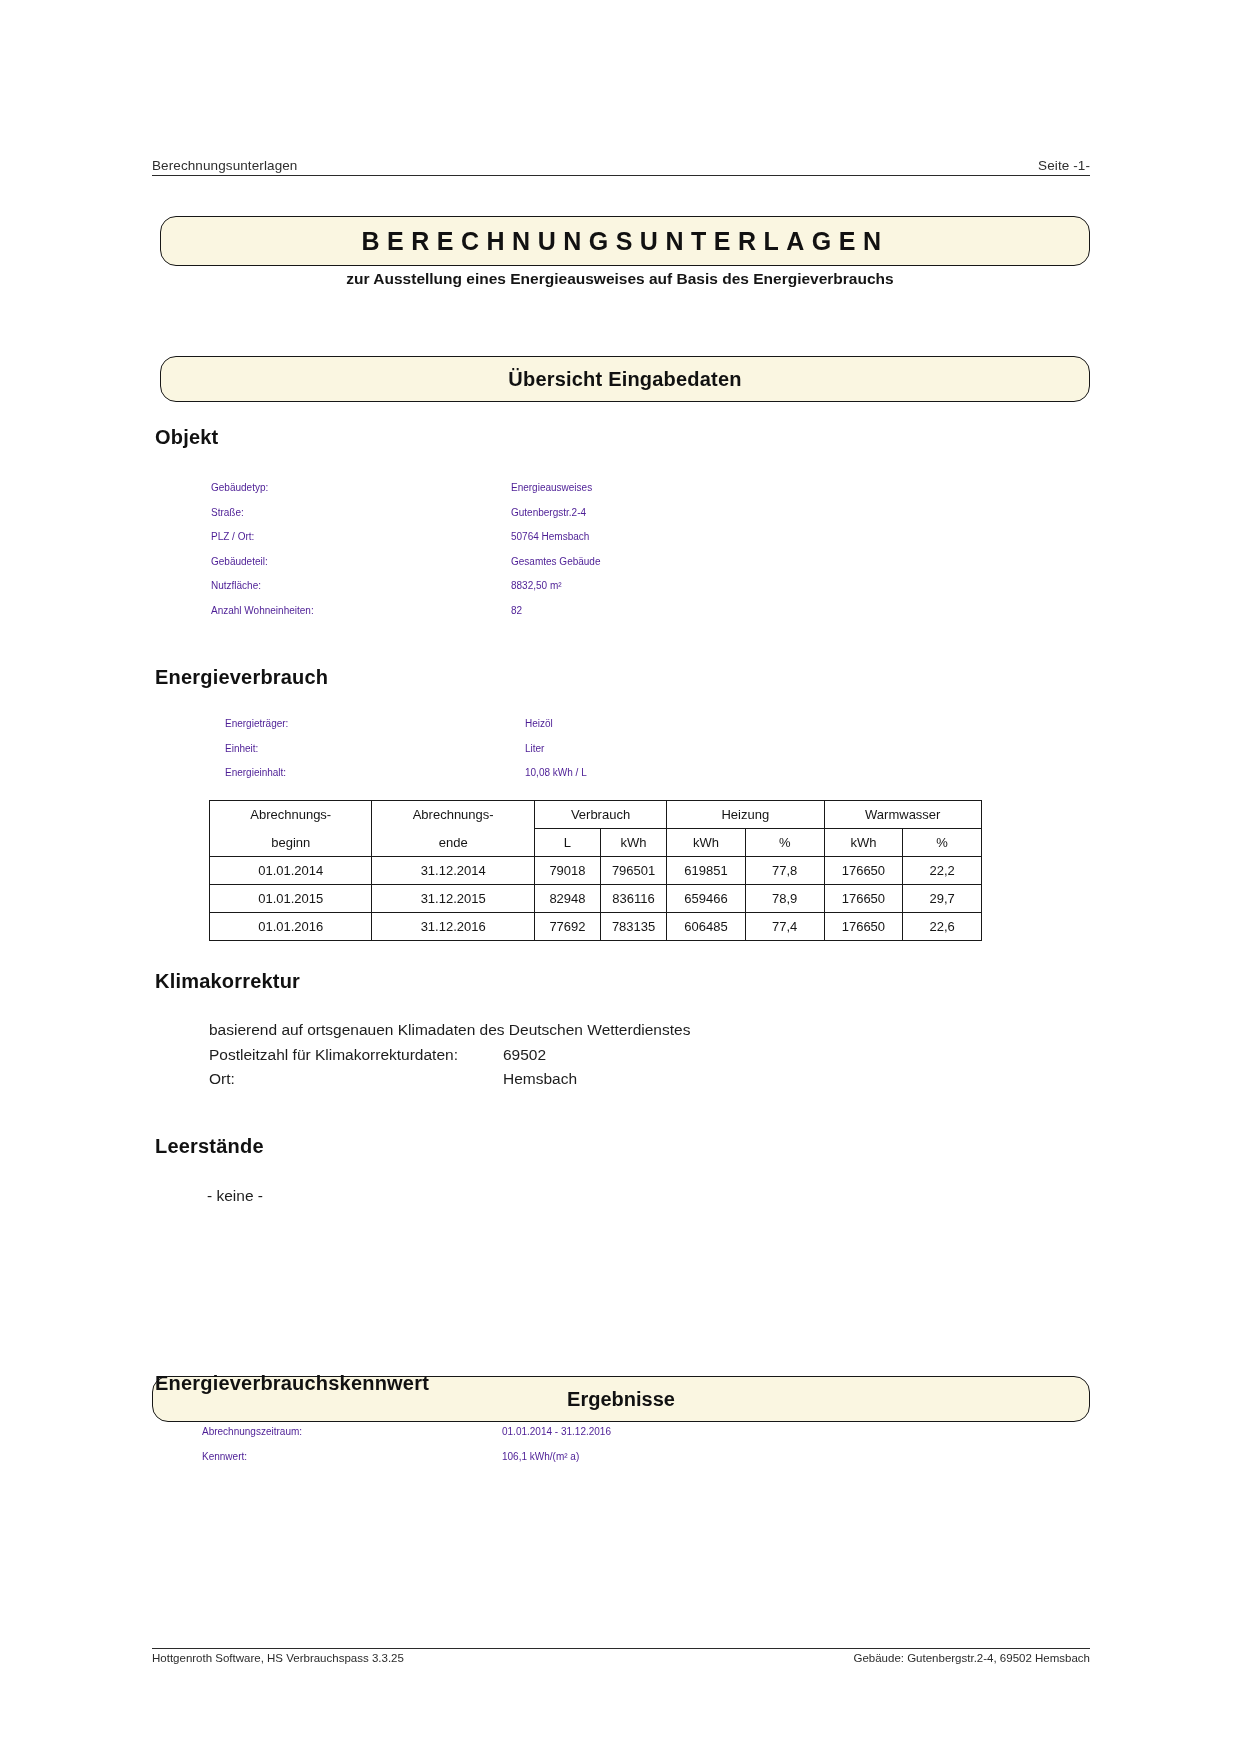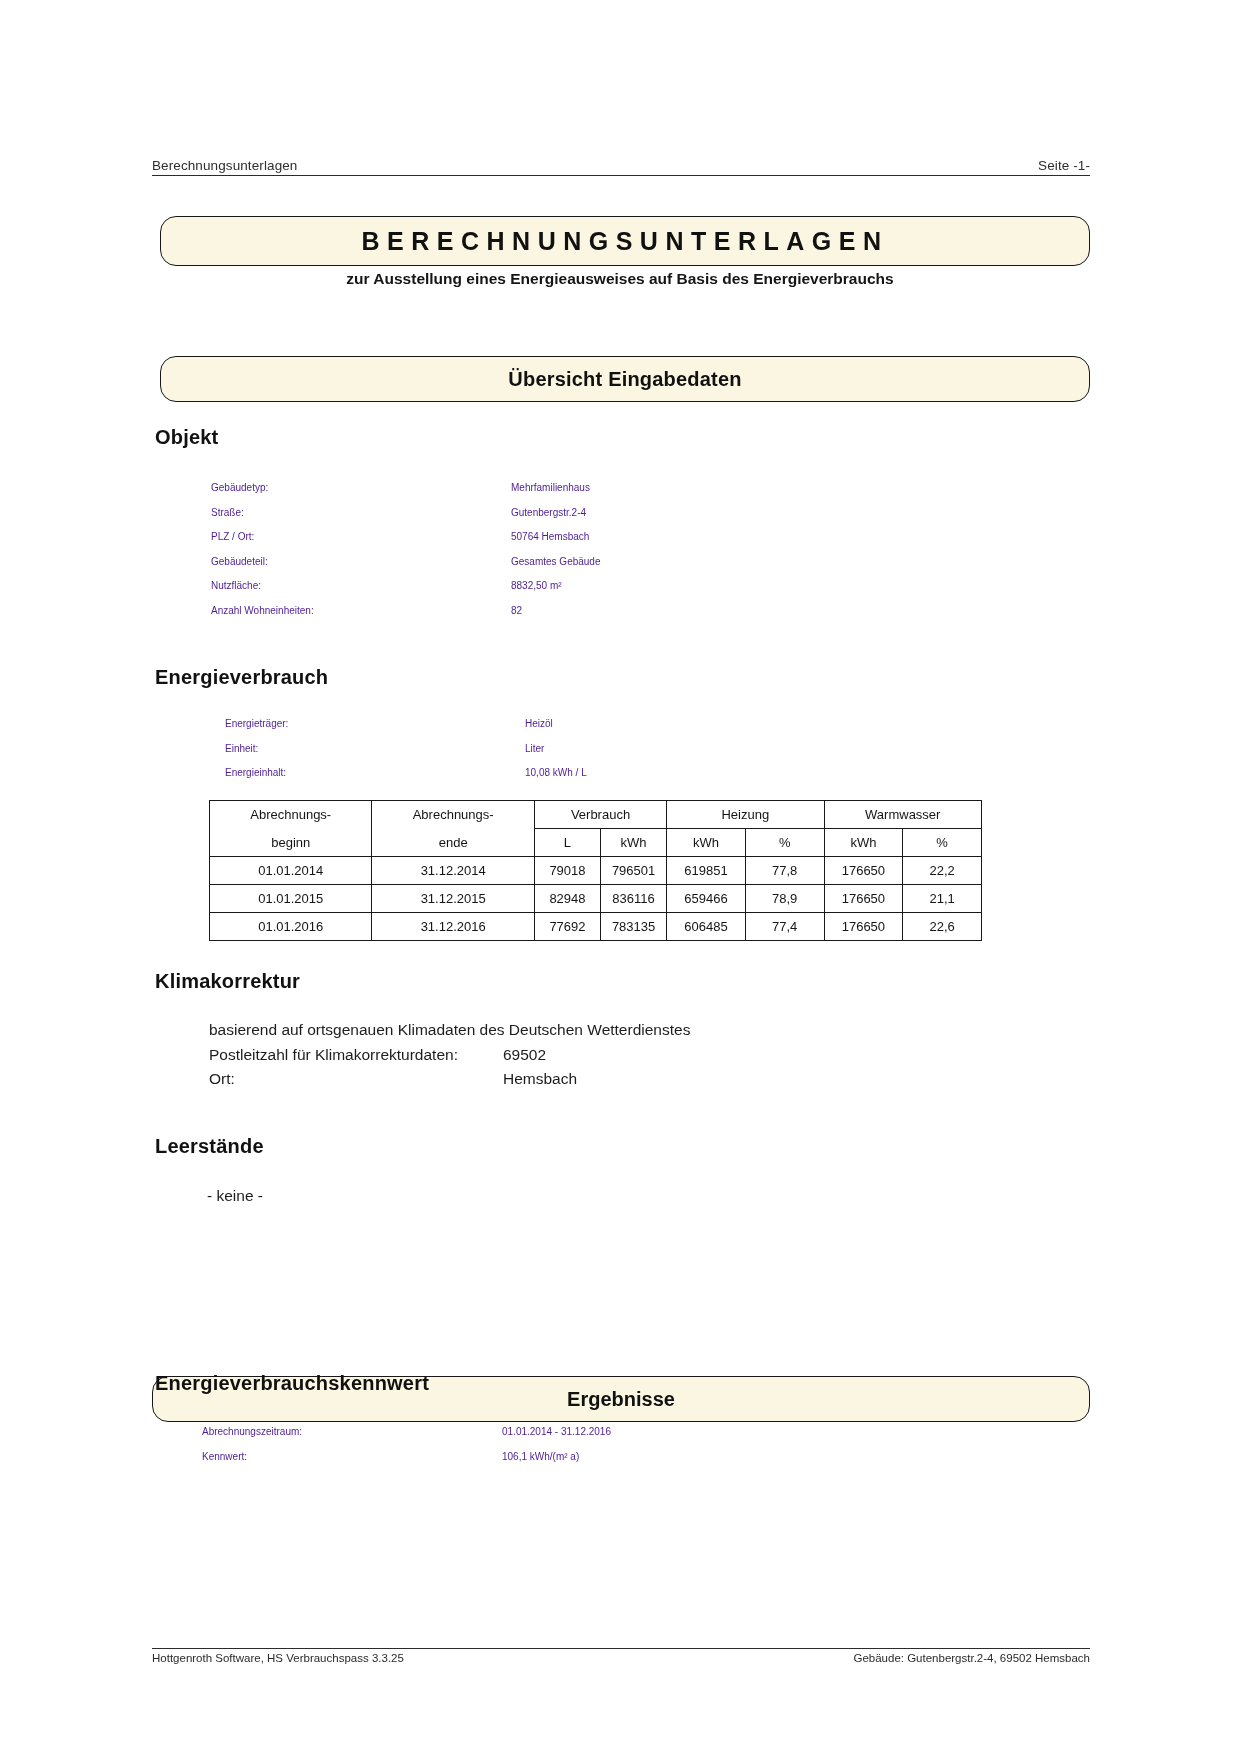--- a/index.html
+++ b/index.html
@@ -223,21 +223,21 @@
   <div class="subtitle l1">zur Ausstellung eines Energieausweises auf Basis des Energieverbrauchs</div>
 
   <div class="banner banner-sub">
     <span class="txt">Übersicht Eingabedaten</span>
   </div>
 
   <div class="section-heading h-objekt">Objekt</div>
   <div class="kv-block kv-objekt">
     <div class="kv-row">
       <span class="kv-label">Gebäudetyp:</span>
-      <span class="kv-value">Mehrfamilienhaus</span>
+      <span class="kv-value">Energieausweises</span>
     </div>
     <div class="kv-row">
       <span class="kv-label">Straße:</span>
       <span class="kv-value">Gutenbergstr.2-4</span>
     </div>
     <div class="kv-row">
       <span class="kv-label">PLZ / Ort:</span>
       <span class="kv-value">50764 Hemsbach</span>
     </div>
     <div class="kv-row">
@@ -302,21 +302,21 @@
         <td>22,2</td>
       </tr>
       <tr>
         <td>01.01.2015</td>
         <td>31.12.2015</td>
         <td>82948</td>
         <td>836116</td>
         <td>659466</td>
         <td>78,9</td>
         <td>176650</td>
-        <td>21,1</td>
+        <td>29,7</td>
       </tr>
       <tr>
         <td>01.01.2016</td>
         <td>31.12.2016</td>
         <td>77692</td>
         <td>783135</td>
         <td>606485</td>
         <td>77,4</td>
         <td>176650</td>
         <td>22,6</td>

